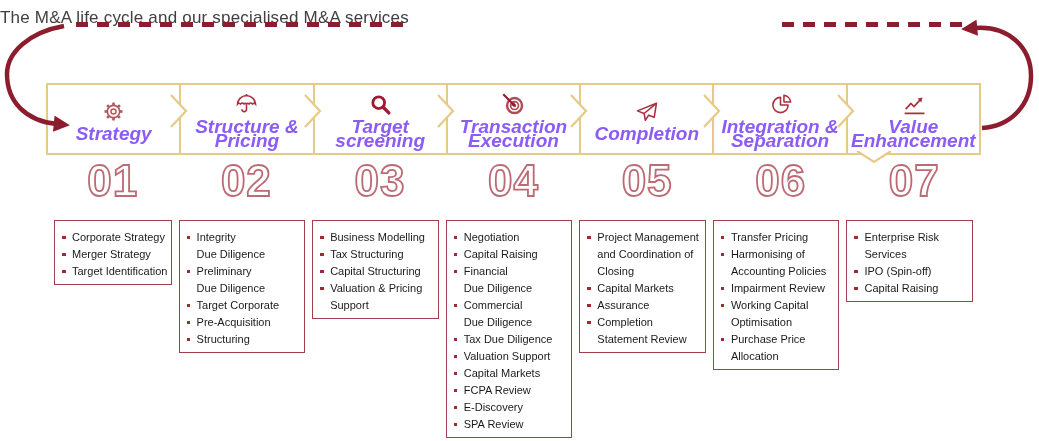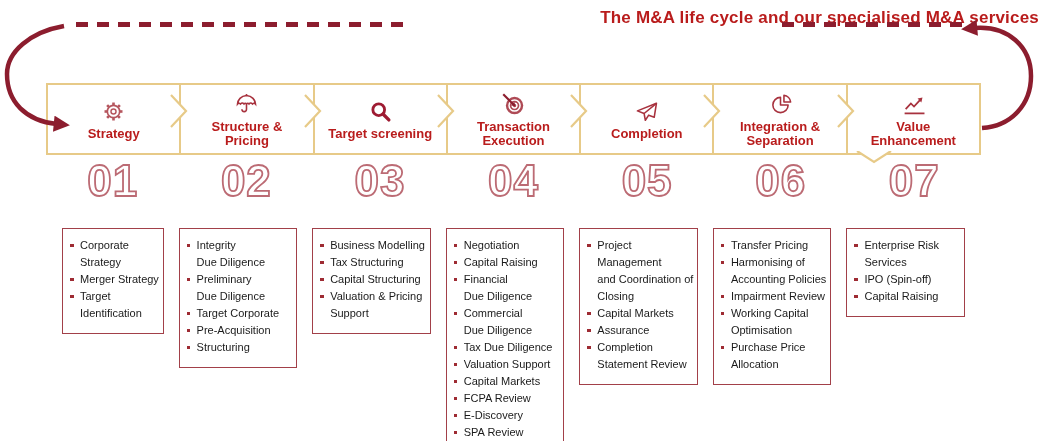--- a/index.html
+++ b/index.html
@@ -1,46 +1,46 @@
 <!DOCTYPE html>
 <html><head>
 <meta charset="utf-8">
 <style>
   html,body{margin:0;padding:0;background:#fff;}
   #stage-wrap{position:relative;width:1039px;height:441px;background:#fff;overflow:hidden;
     font-family:"Liberation Sans",sans-serif;}
   
-  .title{position:absolute;left:0;right:0;top:8px;text-align:right;
-    font-size:17px;font-weight:bold;color:#b91c1c;letter-spacing:.2px;}
+  .title{position:absolute;left:0;right:0;top:8px;text-align:left;
+    font-size:17px;font-weight:normal;color:#404040;letter-spacing:.2px;}
   .dash{position:absolute;top:22px;height:4.5px;
     background:repeating-linear-gradient(90deg,#8C1D2E 0 12px,transparent 12px 21px);}
   .dash.left{left:76px;width:328px;}
   .dash.right{left:782px;width:182px;}
   .curve{position:absolute;z-index:6;}
   
   .hrow{position:absolute;left:46px;top:83px;width:935px;height:72px;
     border:2px solid #E7CA88;box-sizing:border-box;display:flex;background:#fff;z-index:1;}
   .hcell{flex:1;position:relative;display:flex;flex-direction:column;align-items:center;
     justify-content:center;gap:3px;padding-top:2px;}
   .hcell + .hcell{border-left:2px solid #E7CA88;}
   .chev{position:absolute;left:-14px;top:7px;z-index:2;}
   .tail{position:absolute;left:808px;bottom:-11px;z-index:3;}
   .hicon{height:24px;display:flex;align-items:center;justify-content:center;}
-  .hlabel{font-size:13px;font-weight:bold;color:#b91c1c;text-align:center;
-    line-height:14px;white-space:pre-line;}
+  .hlabel{font-size:19px;font-weight:bold;color:#8b5cf6;text-align:center;
+    line-height:14px;white-space:pre-line;font-style:italic;}
   
   .nrow{position:absolute;left:46px;top:156px;width:935px;height:52px;display:flex;}
   .ncell{flex:1;display:flex;align-items:flex-start;justify-content:center;}
   .num{font-size:44px;font-weight:bold;color:#fff;
     -webkit-text-stroke:1.8px #BC6B74;letter-spacing:1px;}
   
   .lrow{position:absolute;left:46px;top:212px;width:935px;display:flex;align-items:flex-start;}
   .lcol{flex:1;min-width:0;}
-  .lbox{margin:16px;border:1px solid #A24049;background:#fff;list-style:none;
-    padding:8px 3px 11px 5px;}
+  .lbox{margin:8px;border:1px solid #A24049;background:#fff;list-style:none;
+    padding:8px 3px 4px 5px;}
   .lcol + .lcol .lbox{margin-left:-1px;}
   .svc{position:relative;padding-left:12px;font-size:11px;line-height:17px;
     color:#1a1a1a;white-space:pre-line;}
   .svc::before{content:"";position:absolute;left:2px;top:6.5px;width:3.5px;height:3.5px;
     background:#9E2B33;}
   svg{display:block;}
 </style>
 </head>
 <body>
 

